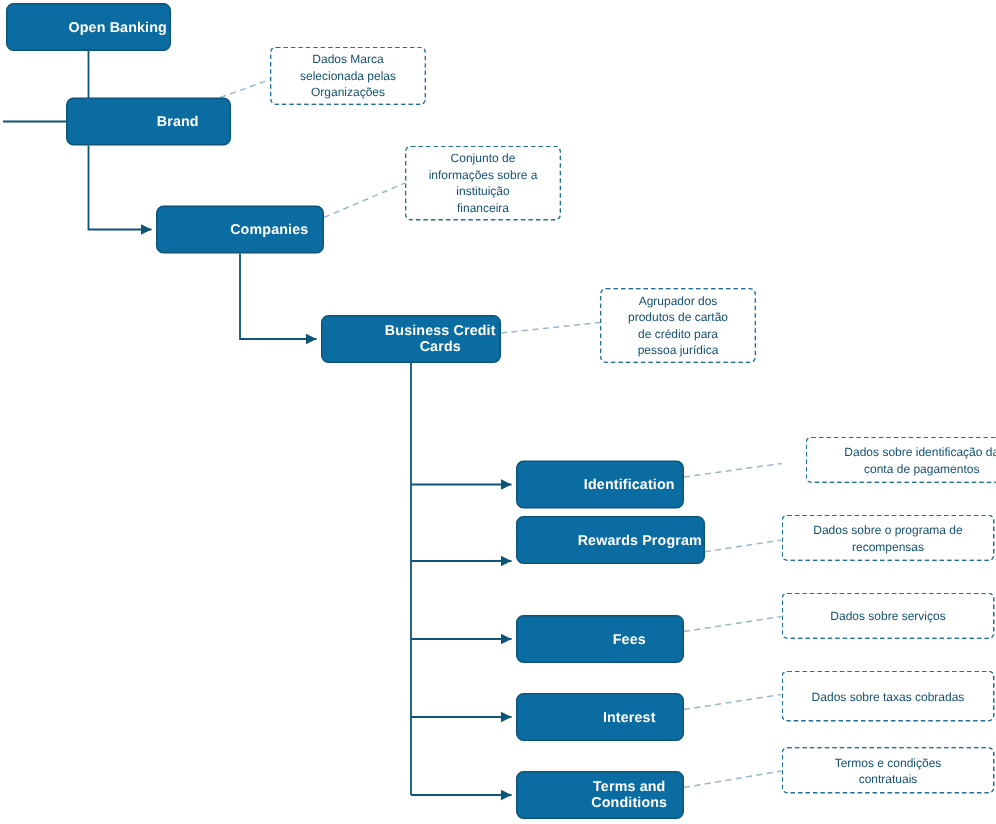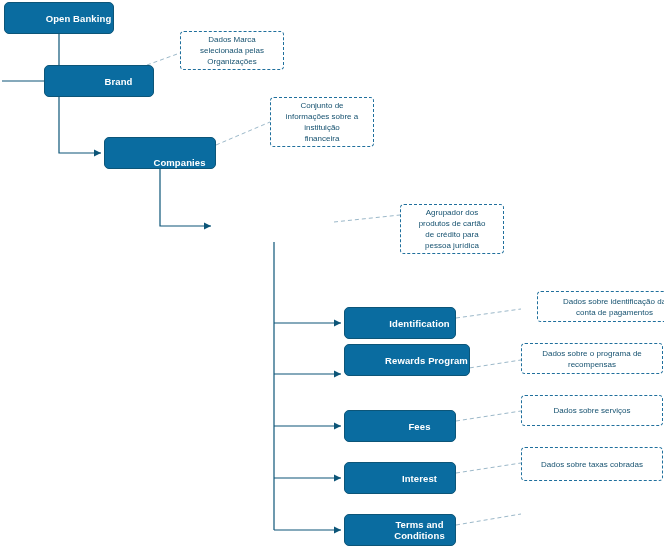--- a/index.html
+++ b/index.html
@@ -95,24 +95,27 @@
   </svg>
 
   <div class="node" style="left:4px;top:2px;width:110px;height:32px;">
     <span>Open Banking</span>
   </div>
 
   <div class="node" style="left:4px;top:65px;width:110px;height:32px;margin-left:40px;">
     <span>Brand</span>
   </div>
 
-  <div class="node" style="left:104px;top:137px;width:112px;height:32px;align-items:flex-end;">
+  <div class="node" style="left:104px;top:137px;width:112px;height:32px;">
     <span>Companies</span>
   </div>
 
+  <div class="node" style="left:214px;top:210px;width:120px;height:32px;">
+    <span>Business Credit Cards</span>
+  </div>
 
   <div class="node" style="left:344px;top:307px;width:112px;height:32px;">
     <span>Identification</span>
   </div>
 
   <div class="node" style="left:344px;top:344px;width:126px;height:32px;">
     <span>Rewards Program</span>
   </div>
 
   <div class="node" style="left:344px;top:410px;width:112px;height:32px;">
@@ -133,21 +136,21 @@
 Organizações</span>
   </div>
 
   <div class="note" style="left:270px;top:97px;width:104px;height:50px;">
     <span>Conjunto de
 informações sobre a
 instituição
 financeira</span>
   </div>
 
-  <div class="note" style="left:400px;top:204px;width:104px;height:50px;">
+  <div class="note" style="left:400px;top:192px;width:104px;height:50px;">
     <span>Agrupador dos
 produtos de cartão
 de crédito para
 pessoa jurídica</span>
   </div>
 
   <div class="note" style="left:521px;top:291px;width:155px;height:31px;margin-left:16px;">
     <span>Dados sobre identificação da
 conta de pagamentos</span>
   </div>
@@ -158,14 +161,18 @@
   </div>
 
   <div class="note" style="left:521px;top:395px;width:142px;height:31px;">
     <span>Dados sobre serviços</span>
   </div>
 
   <div class="note" style="left:521px;top:447px;width:142px;height:34px;">
     <span>Dados sobre taxas cobradas</span>
   </div>
 
+  <div class="note" style="left:521px;top:498px;width:142px;height:31px;">
+    <span>Termos e condições
+contratuais</span>
+  </div>
 
 </div>
 
 </body></html>

